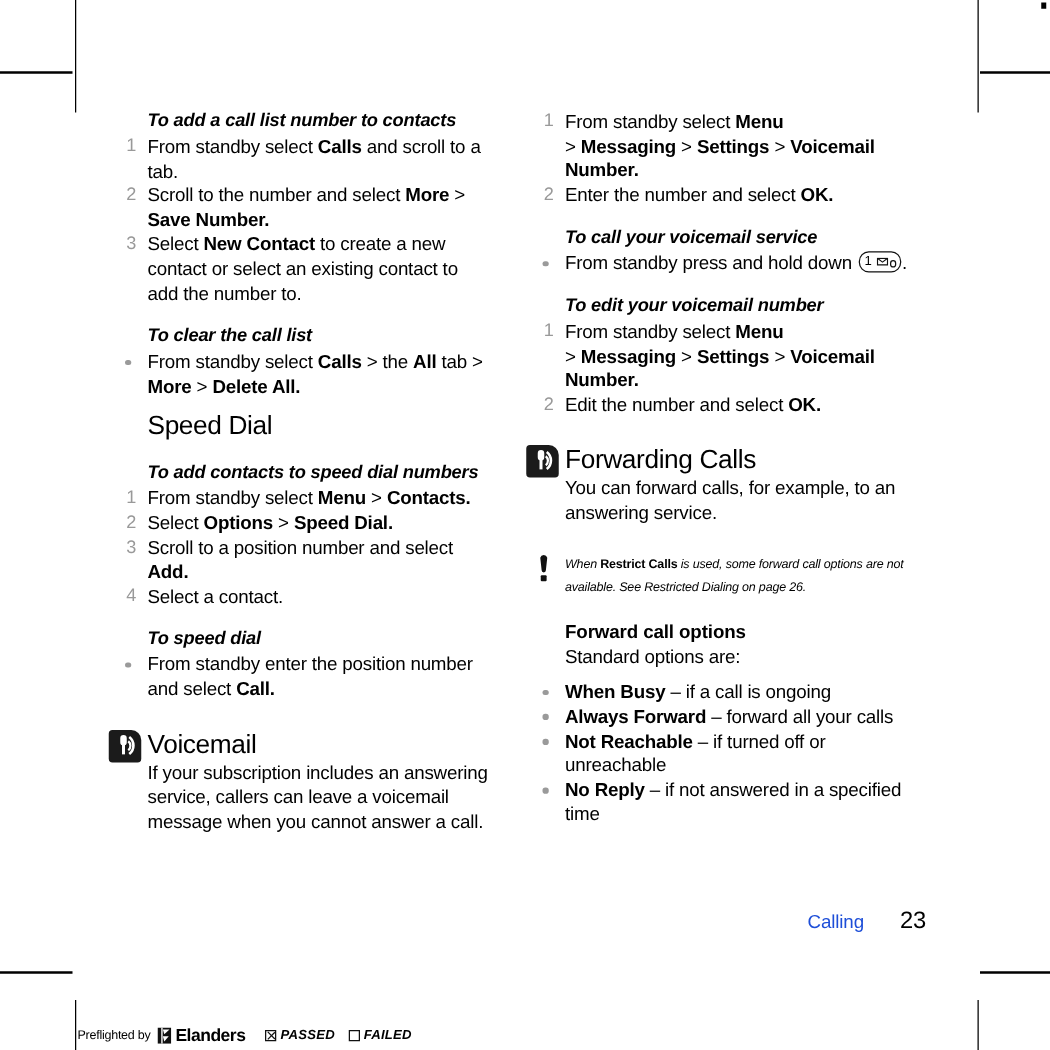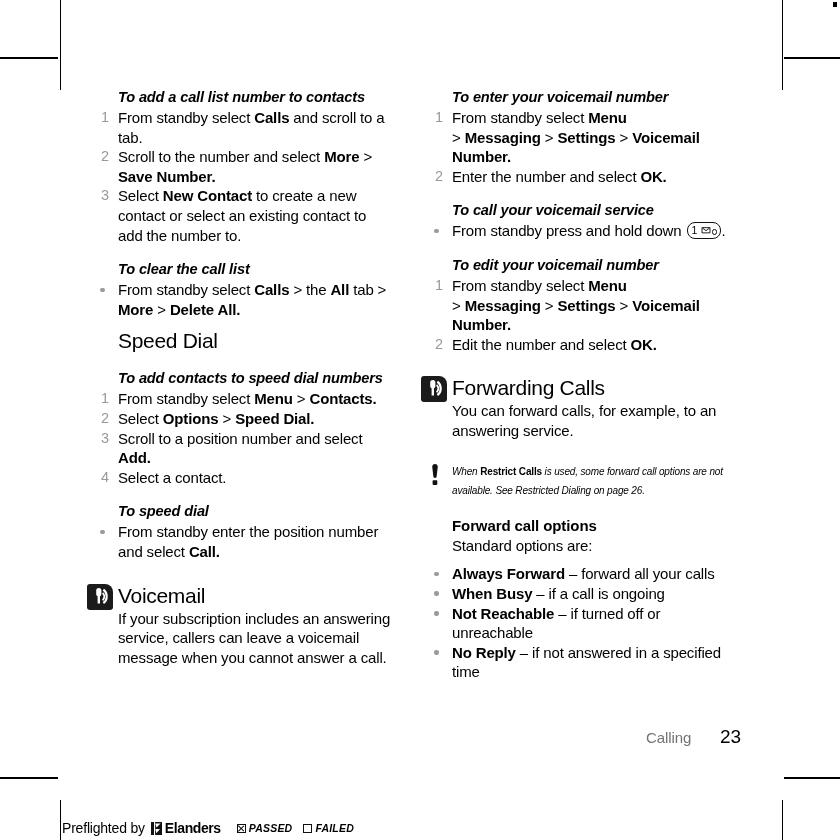--- a/index.html
+++ b/index.html
@@ -187,21 +187,21 @@
   
   .footer {
     position: absolute;
     left: 430px;
     top: 729px;
     width: 322px;
     font-size: 15px;
     letter-spacing: -0.1px;
   }
   .footer .chapter {
-    color: #737373;
+    color: #1d4ed8;
     position: absolute;
     left: 216px;
     top: 0;
   }
   .footer .pageno {
     position: absolute;
     left: 290px;
     top: -3px;
     font-size: 19px;
     font-weight: normal;
@@ -211,21 +211,21 @@
   .preflight {
     position: absolute;
     left: 62px;
     top: 818px;
     display: flex;
     align-items: center;
     height: 20px;
     font-size: 11.5px;
   }
   .pf-label {
-    font-size: 14px;
+    font-size: 10px;
     letter-spacing: -0.2px;
   }
   .pf-logo-mark {
     width: 11px; height: 13px;
     margin: 0 3px 0 6px;
     position: relative;
   }
   .pf-brand {
     font-size: 14px;
     font-weight: bold;
@@ -325,21 +325,20 @@
         </svg>
       </div>
       <div class="sec-head">Voicemail</div>
       <div class="body-par">If your subscription includes an answering service, callers can leave a voicemail message when you cannot answer a call.</div>
     </div>
 
   </div>
 
   <div class="col" id="col-right">
 
-    <div class="proc-title">To enter your voicemail number</div>
     <ol class="steps">
         <li><span class="num">1</span><span>From standby select <b>Menu</b><br><span class="gt">&gt;</span> <b>Messaging</b> <span class="gt">&gt;</span> <b>Settings</b> <span class="gt">&gt;</span> <b>Voicemail Number.</b></span></li>
         <li><span class="num">2</span><span>Enter the number and select <b>OK.</b></span></li>
       </ol>
 
     <div class="gap-md"></div>
 
     <div class="proc-title">To call your voicemail service</div>
     <ul class="bullets">
         <li><span class="dot"></span><span>From standby press and hold down <span class="keycap"><span class="k-num">1</span><svg class="k-env" viewBox="0 0 10 7">
@@ -384,22 +383,22 @@
     </div>
 
     <div class="gap-md"></div>
 
     <div class="sub-head">Forward call options</div>
     <div class="body-par">Standard options are:</div>
 
     <div class="gap-sm"></div>
 
     <ul class="bullets">
+        <li><span class="dot"></span><span><b>When Busy</b> – if a call is ongoing</span></li>
         <li><span class="dot"></span><span><b>Always Forward</b> – forward all your calls</span></li>
-        <li><span class="dot"></span><span><b>When Busy</b> – if a call is ongoing</span></li>
         <li><span class="dot"></span><span><b>Not Reachable</b> – if turned off or unreachable</span></li>
         <li><span class="dot"></span><span><b>No Reply</b> – if not answered in a specified time</span></li>
       </ul>
 
   </div>
 
   <div class="footer">
     <span class="chapter">Calling</span>
     <span class="pageno">23</span>
   </div>

